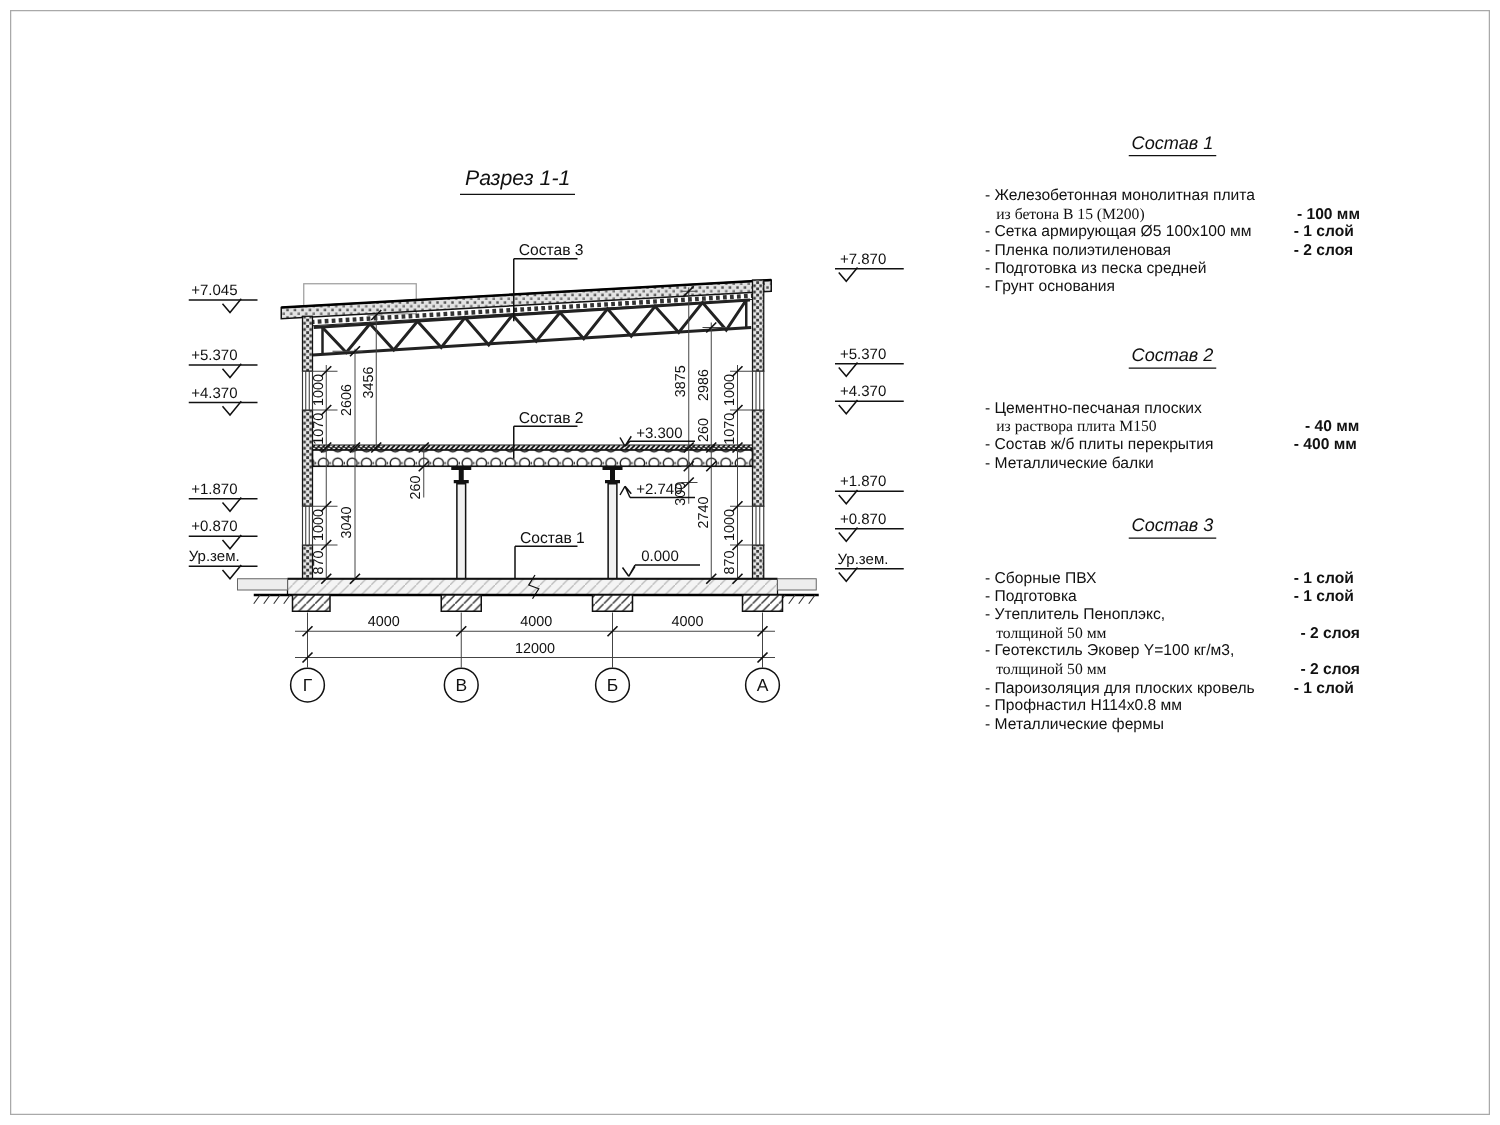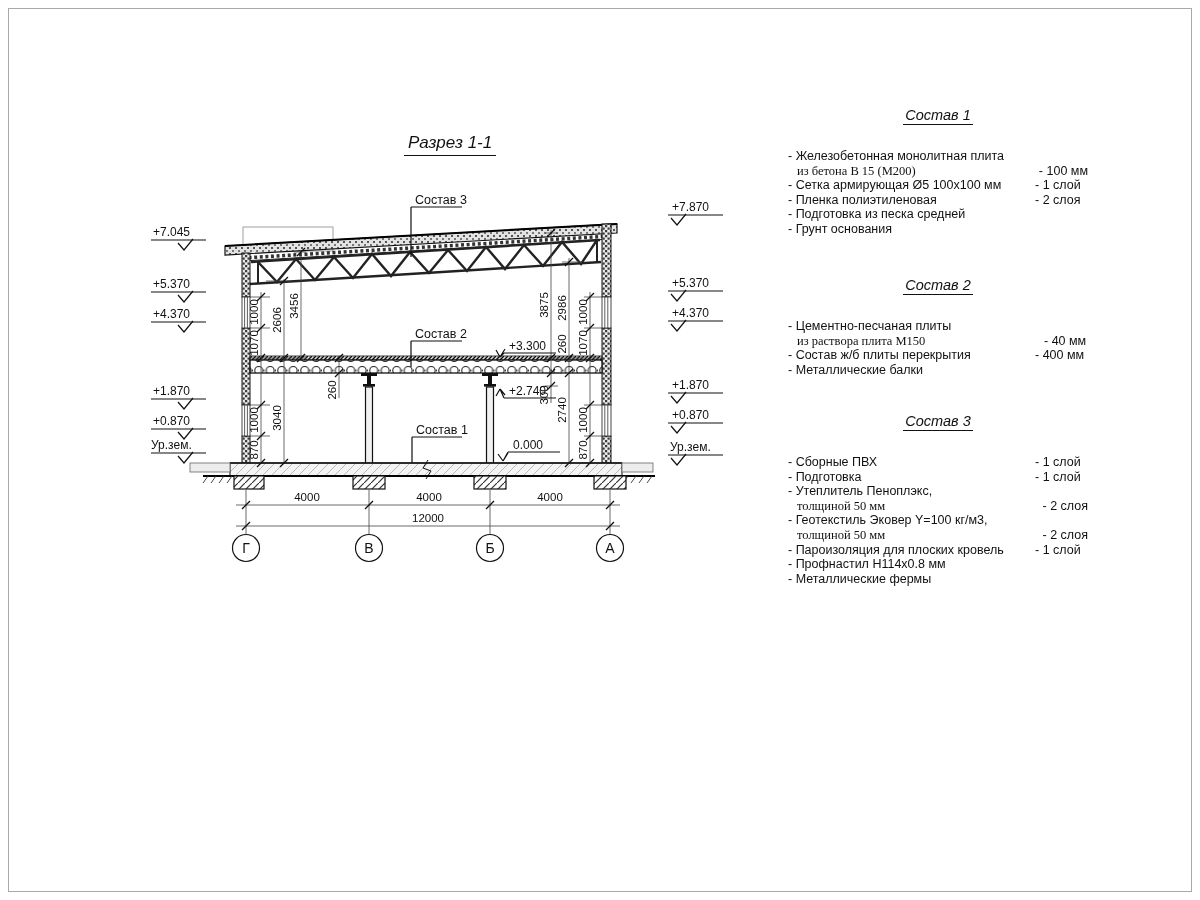--- a/index.html
+++ b/index.html
@@ -1,39 +1,39 @@
 <!DOCTYPE html>
 <html><head>
 <meta charset="utf-8">
 <style>
   html,body{margin:0;padding:0;background:#fff;}
   .page{position:relative;width:1200px;height:900px;background:#fff;overflow:hidden;
         font-family:"Liberation Sans",sans-serif;color:#111;}
   .page-border{position:absolute;left:8px;top:8px;right:8px;bottom:8px;
         border:1px solid #a9a9a9;pointer-events:none;}
-  .drawing-title{position:absolute;left:404px;top:133px;font-size:17px;font-style:italic;
+  .drawing-title{position:absolute;left:368px;top:133px;font-size:17px;font-style:italic;
         border-bottom:1.6px solid #111;padding:0 4px 2px 4px;}
   svg{position:absolute;left:0;top:0;}
   svg text{font-family:"Liberation Sans",sans-serif;fill:#111;}
   .thin{stroke:#444;stroke-width:0.8;fill:none;}
   .med{stroke:#111;stroke-width:1.2;fill:none;}
   .tick{stroke:#111;stroke-width:1.3;fill:none;}
   .dimtxt{font-size:11.5px;}
   .lvltxt{font-size:12px;}
   .axtxt{font-size:14px;}
   .lbltxt{font-size:12.5px;}
   
   .spec{position:absolute;width:300px;}
   .spec-title{text-align:center;font-size:14.5px;font-style:italic;}
   .spec-title span{border-bottom:1.3px solid #111;padding:0 2px 1px 2px;}
   .spec-rows{margin-top:26px;font-size:12.5px;line-height:14.6px;}
   .spec-row{display:flex;}
   .spec-row .n{width:247px;}
   .spec-row .n.ind{padding-left:9px;font-family:Liberation Serif, serif;}
-  .spec-row .v{flex:1;white-space:nowrap;}
+  .spec-row .v{flex:1;white-space:nowrap;font-weight:bold;}
 </style>
 </head>
 <body>
 
 <div class="page">
   <div class="page-border"></div>
 
   <div class="drawing-title">Разрез 1-1</div>
 
   <svg width="760" height="620" viewBox="0 0 760 620">
@@ -341,21 +341,21 @@
           <div class="n">- Грунт основания</div>
           <div class="v"></div>
         </div>
     </div>
   </div>
 
   <div class="spec" style="left:788px;top:277px;">
     <div class="spec-title"><span>Состав 2</span></div>
     <div class="spec-rows">
       <div class="spec-row">
-          <div class="n">- Цементно-песчаная плиты</div>
+          <div class="n">- Цементно-песчаная плоских</div>
           <div class="v"></div>
         </div>
       <div class="spec-row">
           <div class="n ind">из раствора плита М150</div>
           <div class="v">- 40 мм</div>
         </div>
       <div class="spec-row">
           <div class="n">- Состав ж/б плиты перекрытия</div>
           <div class="v">- 400 мм</div>
         </div>

